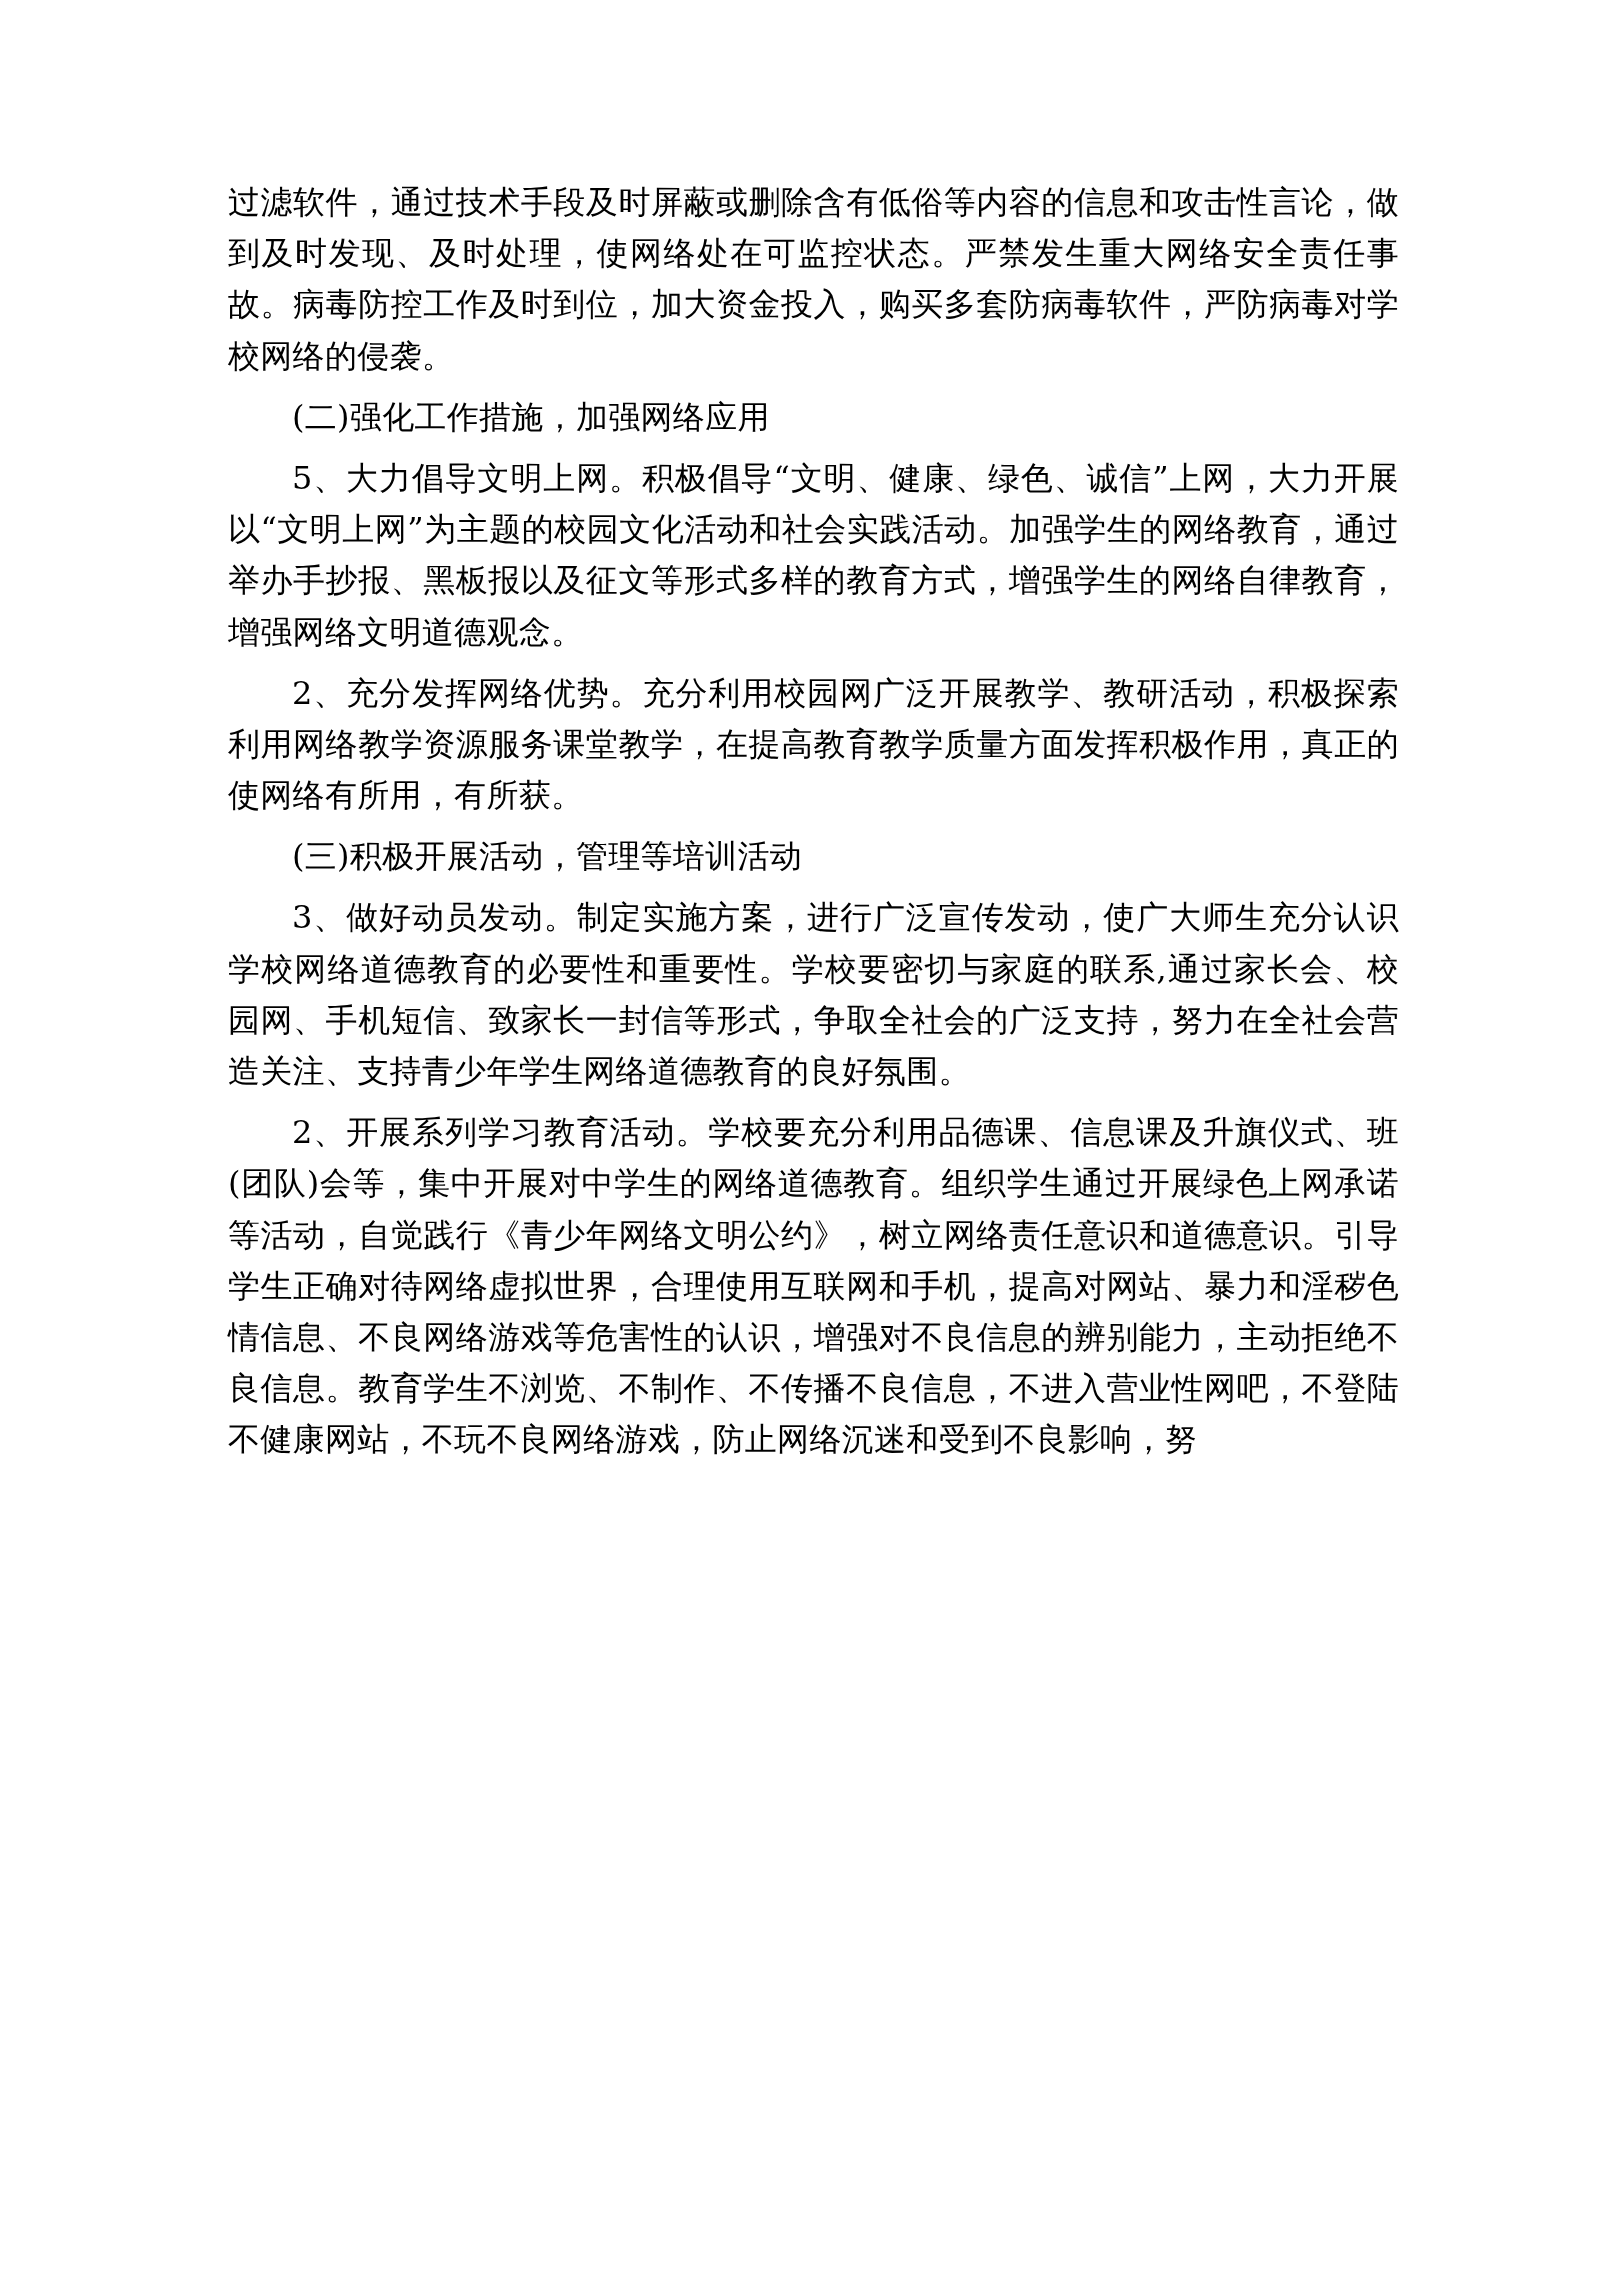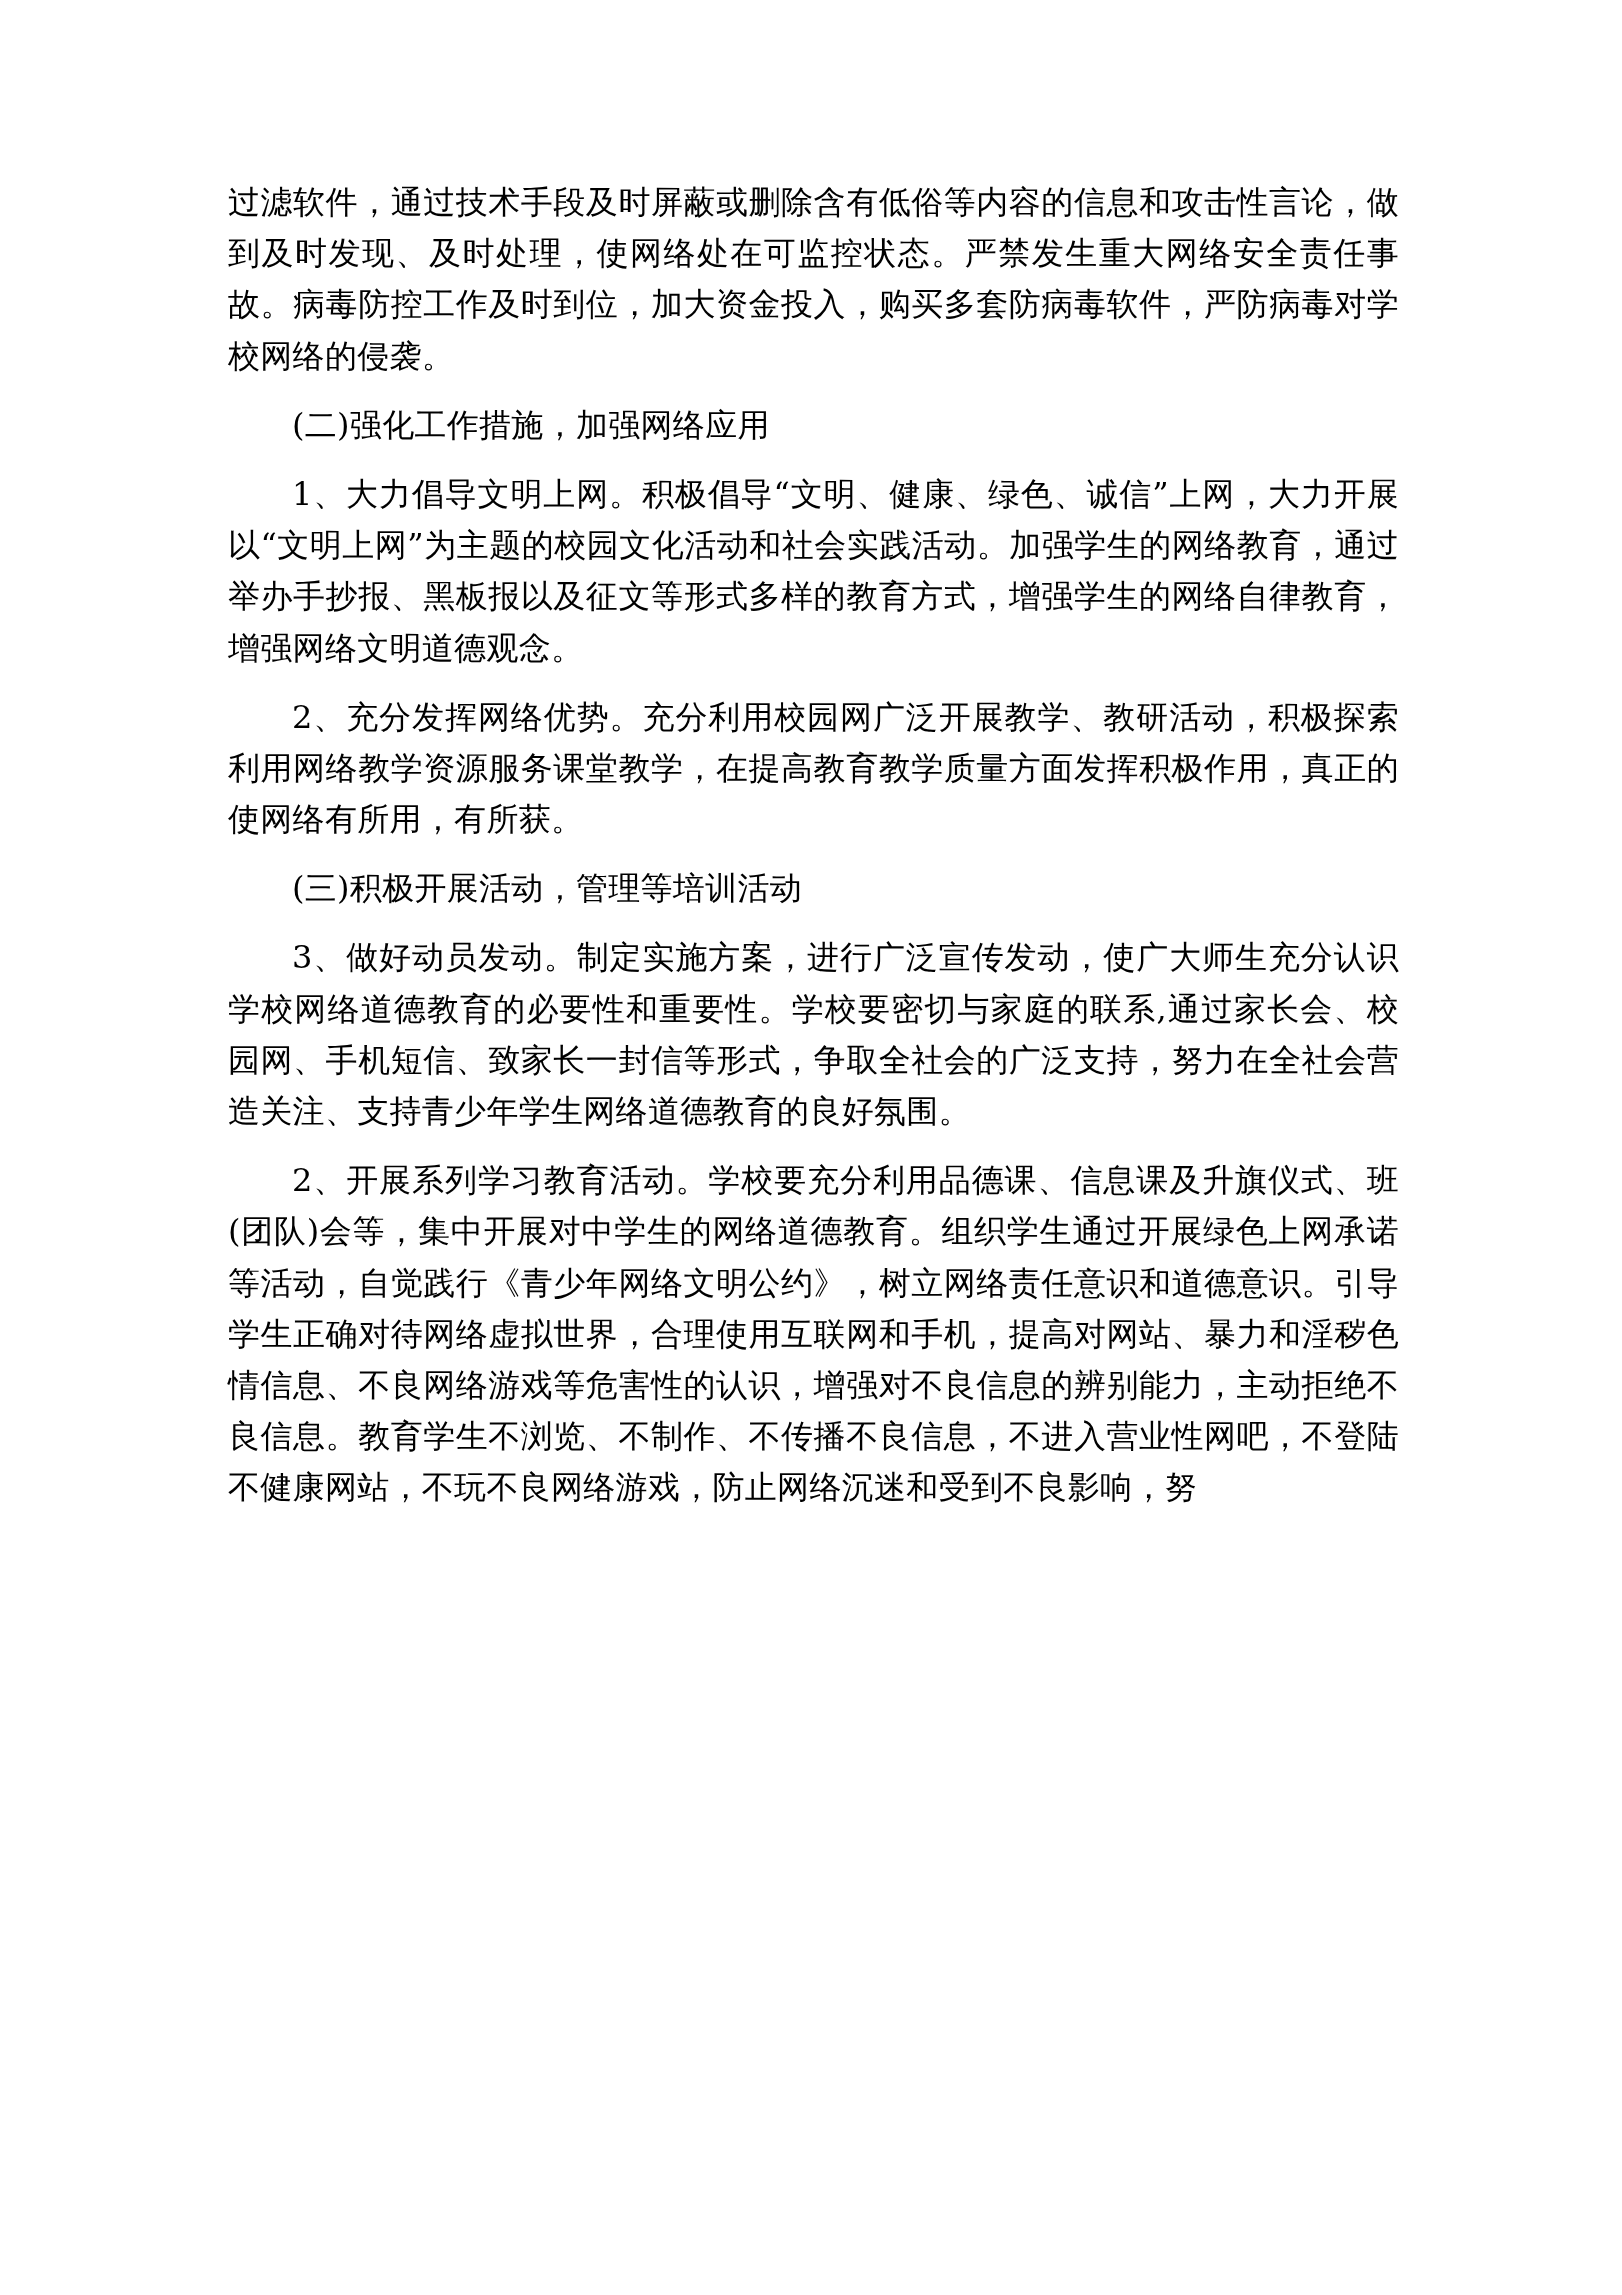--- a/index.html
+++ b/index.html
@@ -33,30 +33,30 @@
     line-height: 1.60;
     text-align: justify;
     text-justify: inter-ideograph;
     letter-spacing: 0.3px;
     font-family: "DejaVu Serif", "Liberation Serif", serif;
   }
   p.indent {
     text-indent: 64px;
   }
   p + p {
-    margin-top: 18px;
+    margin-top: 10px;
   }
 </style>
 </head>
 <body>
 
 <div class="page">
   <div class="content">
     <p>过滤软件，通过技术手段及时屏蔽或删除含有低俗等内容的信息和攻击性言论，做到及时发现、及时处理，使网络处在可监控状态。严禁发生重大网络安全责任事故。病毒防控工作及时到位，加大资金投入，购买多套防病毒软件，严防病毒对学校网络的侵袭。</p>
     <p class="indent">(二)强化工作措施，加强网络应用</p>
-    <p class="indent">1、大力倡导文明上网。积极倡导“文明、健康、绿色、诚信”上网，大力开展以“文明上网”为主题的校园文化活动和社会实践活动。加强学生的网络教育，通过举办手抄报、黑板报以及征文等形式多样的教育方式，增强学生的网络自律教育，增强网络文明道德观念。</p>
+    <p class="indent">5、大力倡导文明上网。积极倡导“文明、健康、绿色、诚信”上网，大力开展以“文明上网”为主题的校园文化活动和社会实践活动。加强学生的网络教育，通过举办手抄报、黑板报以及征文等形式多样的教育方式，增强学生的网络自律教育，增强网络文明道德观念。</p>
     <p class="indent">2、充分发挥网络优势。充分利用校园网广泛开展教学、教研活动，积极探索利用网络教学资源服务课堂教学，在提高教育教学质量方面发挥积极作用，真正的使网络有所用，有所获。</p>
     <p class="indent">(三)积极开展活动，管理等培训活动</p>
     <p class="indent">3、做好动员发动。制定实施方案，进行广泛宣传发动，使广大师生充分认识学校网络道德教育的必要性和重要性。学校要密切与家庭的联系,通过家长会、校园网、手机短信、致家长一封信等形式，争取全社会的广泛支持，努力在全社会营造关注、支持青少年学生网络道德教育的良好氛围。</p>
     <p class="indent">2、开展系列学习教育活动。学校要充分利用品德课、信息课及升旗仪式、班(团队)会等，集中开展对中学生的网络道德教育。组织学生通过开展绿色上网承诺等活动，自觉践行《青少年网络文明公约》，树立网络责任意识和道德意识。引导学生正确对待网络虚拟世界，合理使用互联网和手机，提高对网站、暴力和淫秽色情信息、不良网络游戏等危害性的认识，增强对不良信息的辨别能力，主动拒绝不良信息。教育学生不浏览、不制作、不传播不良信息，不进入营业性网吧，不登陆不健康网站，不玩不良网络游戏，防止网络沉迷和受到不良影响，努</p>
   </div>
 </div>
 
 
 </body></html>

